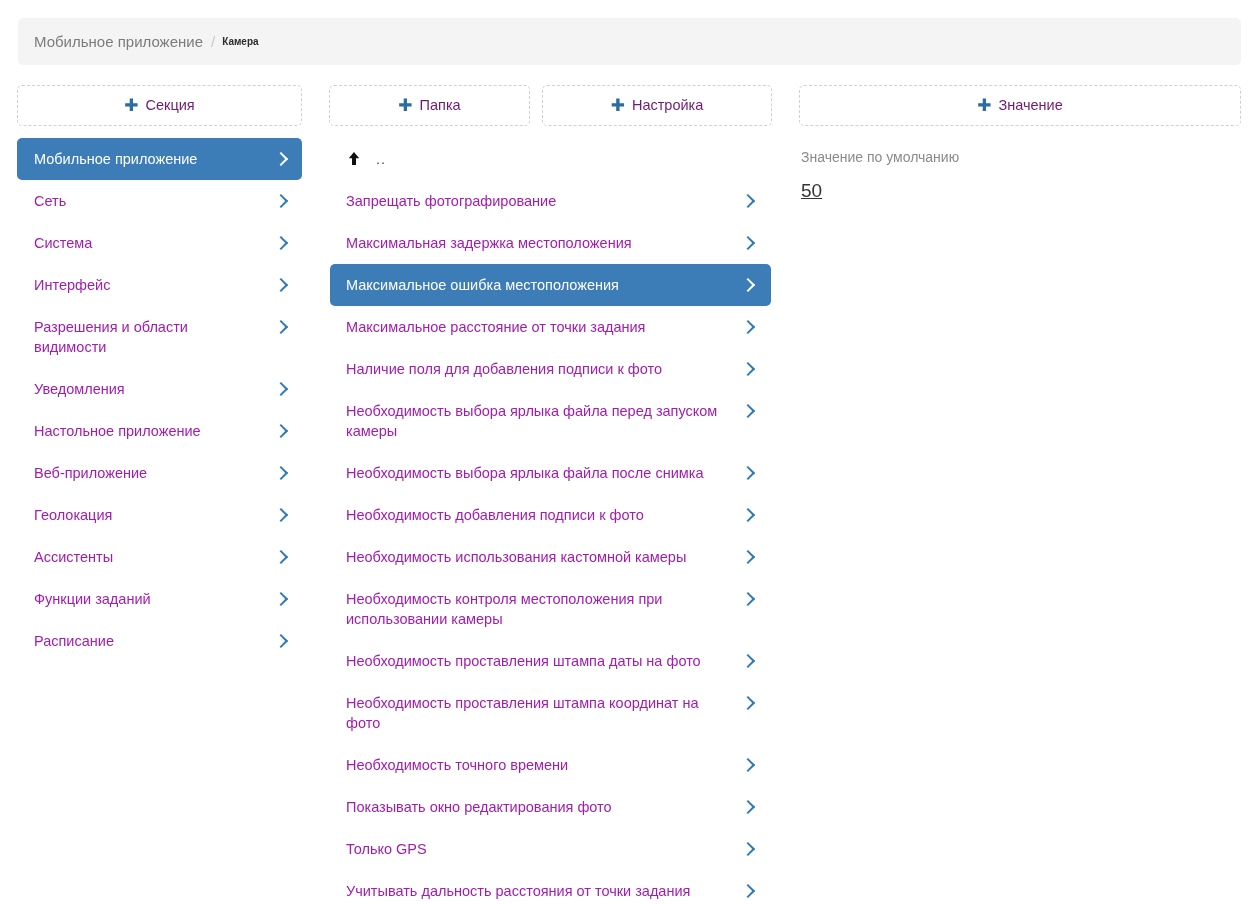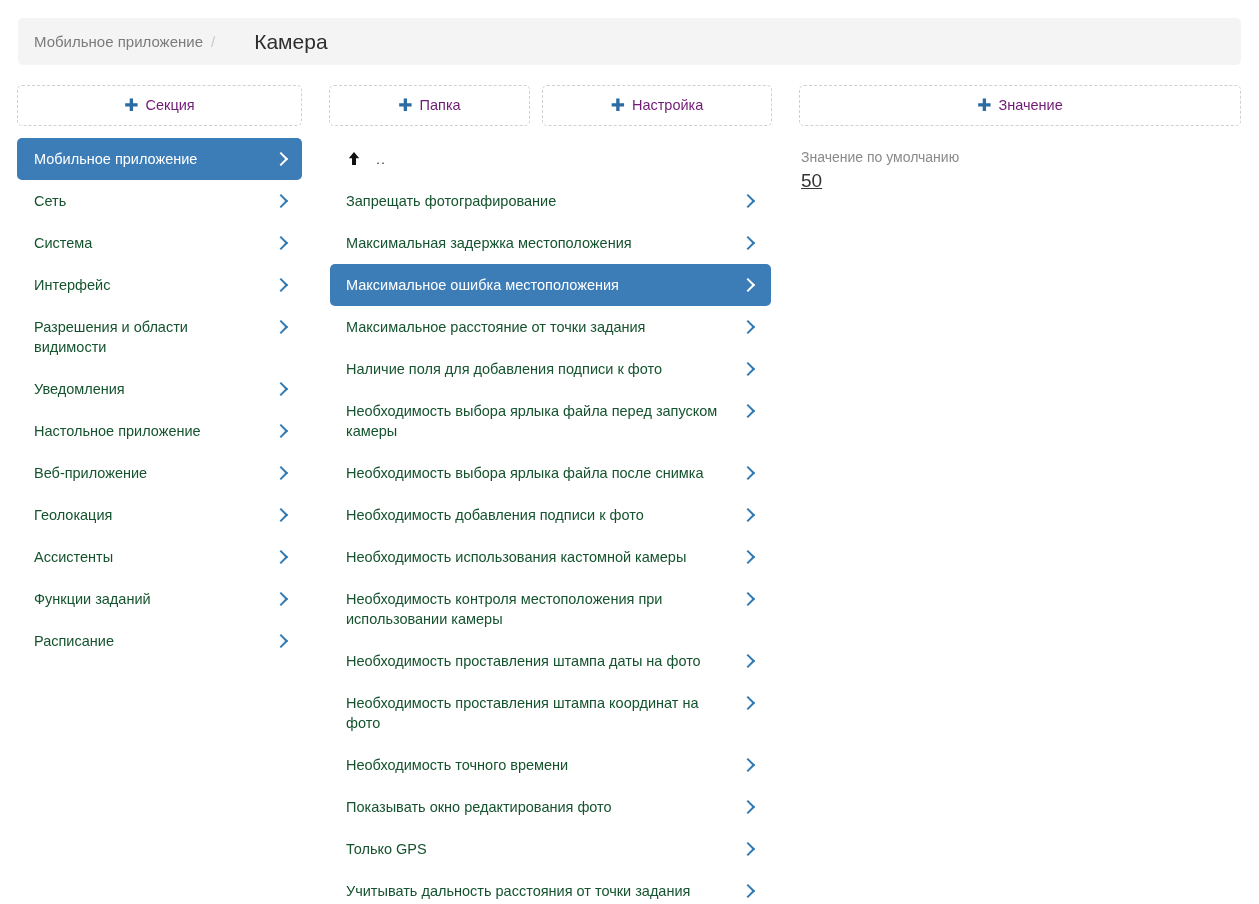--- a/index.html
+++ b/index.html
@@ -27,25 +27,24 @@
     font-size: 15px;
     color: #7b7b7b;
     white-space: nowrap;
   }
   .crumb-sep {
     font-size: 15px;
     color: #c9c9c9;
     margin: 0 7px 0 8px;
   }
   .crumb-current {
-    font-size: 21px;
+    font-size: 10px;
     color: #2e2e2e;
-    font-weight: 400;
+    font-weight: 700;
     white-space: nowrap;
-    margin-left: 32px;
   }
 
   
   .add-btn {
     position: absolute;
     height: 41px;
     border: 1px dashed #d0d0d0;
     border-radius: 5px;
     background: #ffffff;
     display: flex;
@@ -85,21 +84,21 @@
     align-items: flex-start;
     justify-content: space-between;
     border-radius: 5px;
     cursor: pointer;
     padding: 11px 14px 11px 17px;
     min-height: 42px;
   }
   .nav-row .row-label {
     font-size: 14.5px;
     line-height: 20px;
-    color: #14532d;
+    color: #a21caf;
     padding-right: 12px;
     flex: 1 1 auto;
   }
   .nav-row .chev {
     flex: 0 0 auto;
     width: 14px;
     height: 20px;
     position: relative;
   }
   .nav-row .chev::before {
@@ -146,21 +145,21 @@
     line-height: 1;
     letter-spacing: 1px;
   }
 
   
   .value-block { padding: 0 2px; }
   .value-caption {
     font-size: 14px;
     color: #8a8a8a;
     line-height: 19px;
-    margin-bottom: 2px;
+    margin-bottom: 12px;
   }
   .value-number {
     font-size: 19px;
     color: #353535;
     line-height: 24px;
     text-decoration: underline;
   }
 </style>
 </head>
 <body>

